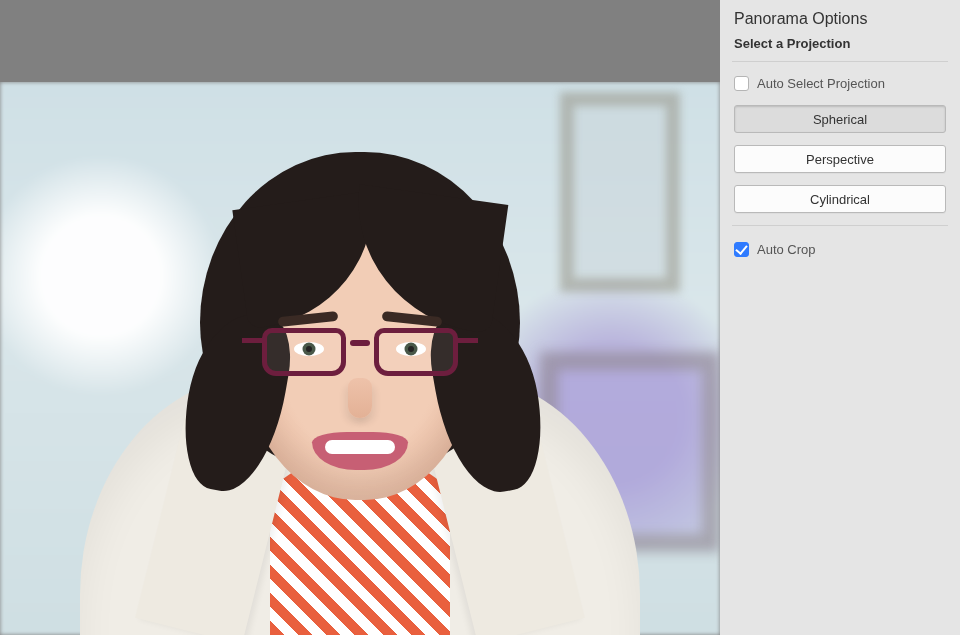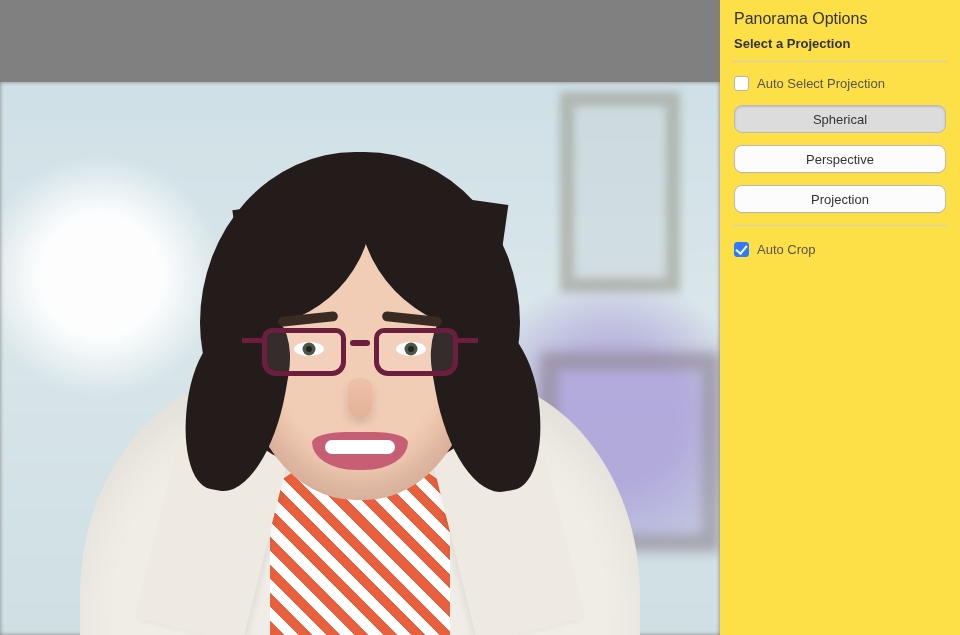--- a/index.html
+++ b/index.html
@@ -91,36 +91,36 @@
     .eye-l, .eye-r { position:absolute; top:260px; width:30px; height:14px; background:#fff; border-radius:50%; overflow:hidden;}
     .eye-l{ left:calc(50% - 66px);} .eye-r{ left:calc(50% + 36px);}
     .iris{ position:absolute; left:50%; top:50%; transform:translate(-50%,-50%); width:13px; height:13px; background:#3a4a3a; border-radius:50%;}
     .pupil{ position:absolute; left:50%; top:50%; transform:translate(-50%,-50%); width:6px; height:6px; background:#111; border-radius:50%;}
 
     .nose { position:absolute; left:50%; top:296px; transform:translateX(-50%); width:24px; height:40px; background:linear-gradient(#eec2aa,#e3b196); border-radius:12px 12px 16px 16px; box-shadow: -4px 6px 6px rgba(0,0,0,0.06), 4px 6px 6px rgba(0,0,0,0.06);}    
     .mouth { position:absolute; left:50%; top:350px; transform:translateX(-50%); width:96px; height:38px; background:#c75f74; border-radius: 40% 40% 50% 50% / 30% 30% 80% 80%; overflow:hidden;}
     .teeth { position:absolute; left:50%; top:8px; transform:translateX(-50%); width:70px; height:14px; background:#fff; border-radius:8px;}
 
     
-    .panel { flex:1; height:635px; background:#fde047; padding: 10px 14px 0 14px; color:#333; font-size:13px; }
+    .panel { flex:1; height:635px; background:#e5e5e5; padding: 10px 14px 0 14px; color:#333; font-size:13px; }
     .panel h1 { font-size:16px; font-weight:400; color:#333; margin-bottom:8px; }
     .panel .sub { font-size:13px; color:#333; margin-bottom:10px;font-weight:bold; }
     .hr { height:1px; background:#cfcfcf; margin: 0 -2px 14px -2px; }
 
     .chk-row { display:flex; align-items:flex-start; gap:8px; margin-bottom:14px; }
     .chk { appearance:none; width:15px; height:15px; border:1px solid #b5b5b5; border-radius:3px; background:#fff; position:relative; cursor:pointer;}
     .chk.blue:checked { background:#2f7bff; border-color:#2f7bff;}
     .chk:checked::after{ content:""; position:absolute; left:3px; top:0px; width:5px; height:9px; border:solid #fff; border-width:0 2px 2px 0; transform:rotate(40deg);}
     .chk.plain:checked::after{ border-color:#555;}
     .chk-row label { color:#555; }
 
     .proj-btn {
       display:block; width:100%; height:28px; margin-bottom:12px;
       border:1px solid #b9b9b9; background:#fcfcfc; color:#333; font-size:13px;
-      border-radius:8px; cursor:pointer; box-shadow: 0 1px 0 rgba(0,0,0,0.03);
+      border-radius:3px; cursor:pointer; box-shadow: 0 1px 0 rgba(0,0,0,0.03);
     }
     .proj-btn.selected { background:#dcdcdc; box-shadow: inset 0 1px 2px rgba(0,0,0,0.15); }
     .hr2 { height:1px; background:#cfcfcf; margin: 6px -2px 16px -2px; }
   </style>
 </head>
 <body>
 
 <div class="canvas-col">
   <div class="canvas-top-spacer"></div>
   <div class="canvas-image">
@@ -176,21 +176,21 @@
   <div class="sub">Select a Projection</div>
   <div class="hr"></div>
 
   <div class="chk-row">
     <input type="checkbox" class="chk plain" id="autosel" style="">
     <label for="autosel">Auto Select Projection</label>
   </div>
 
   <button class="proj-btn selected">Spherical</button>
   <button class="proj-btn">Perspective</button>
-  <button class="proj-btn">Projection</button>
+  <button class="proj-btn">Cylindrical</button>
 
   <div class="hr2"></div>
 
   <div class="chk-row">
     <input type="checkbox" class="chk blue" id="autocrop" checked="" style="">
     <label for="autocrop">Auto Crop</label>
   </div>
 </aside>
 
 </body></html>

